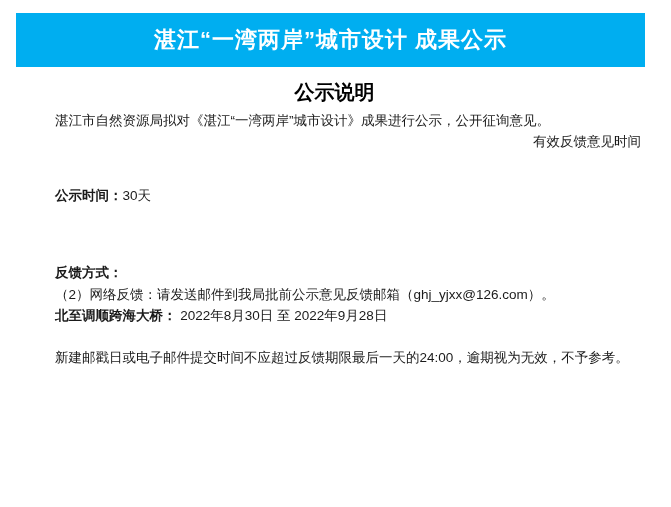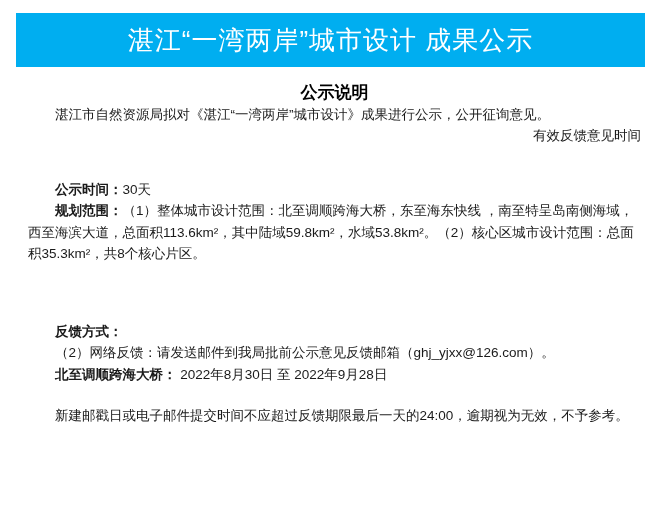--- a/index.html
+++ b/index.html
@@ -14,35 +14,36 @@
   .banner {
     margin: 13px 26px 0 16px;
     height: 54px;
     background: #00AEF0;
     display: flex;
     align-items: center;
     justify-content: center;
   }
   .banner-title {
     color: #ffffff;
-    font-size: 26px;
-    font-weight: normal;
+    font-size: 22px;
+    font-weight: bold;
     letter-spacing: 1px;
     white-space: nowrap;
   }
   .doc {
     padding: 0 30px 0 28px;
     font-size: 13.5px;
     line-height: 21.5px;
   }
   .doc-heading {
     text-align: center;
     font-weight: bold;
-    font-size: 17px;
+    font-size: 20px;
     margin-top: 15px;
+    margin-bottom: 6px;
     color: #000;
   }
   p.indent { text-indent: 2em; }
   .signature { text-align: right; }
   .bold { font-weight: bold; margin-top: 24px; }
   .gap-lg { height: 32px; }
   .gap-md { height: 24px; }
   .gap-sm { height: 20px; }
 </style>
 </head>
@@ -55,21 +56,20 @@
 <div class="doc">
 
   <div class="doc-heading">公示说明</div>
 
   <p class="indent">湛江市自然资源局拟对《湛江“一湾两岸”城市设计》成果进行公示，公开征询意见。</p>
   <p class="signature">有效反馈意见时间</p>
 
   <div class="gap-lg"></div>
 
   <p class="indent"><span class="bold">公示时间：</span><span>30天</span></p>
-  <p class="indent"><span class="bold">规划范围：</span><span>（1）整体城市设计范围：北至调顺跨海大桥，东至海东快线 ，南至特呈岛南侧海域，西至海滨大道，总面积113.6km²，其中陆域59.8km²，水域53.8km²。（2）核心区城市设计范围：总面积35.3km²，共8个核心片区。</span></p>
 
   <div class="gap-md"></div>
 
 
   <div class="gap-lg"></div>
 
   <p class="indent"><span class="bold">反馈方式：</span></p>
   <p class="indent">（2）网络反馈：请发送邮件到我局批前公示意见反馈邮箱（ghj_yjxx@126.com）。</p>
   <p class="indent"><span class="bold">北至调顺跨海大桥：</span>&nbsp;<span>2022年8月30日 至 2022年9月28日</span></p>
 

